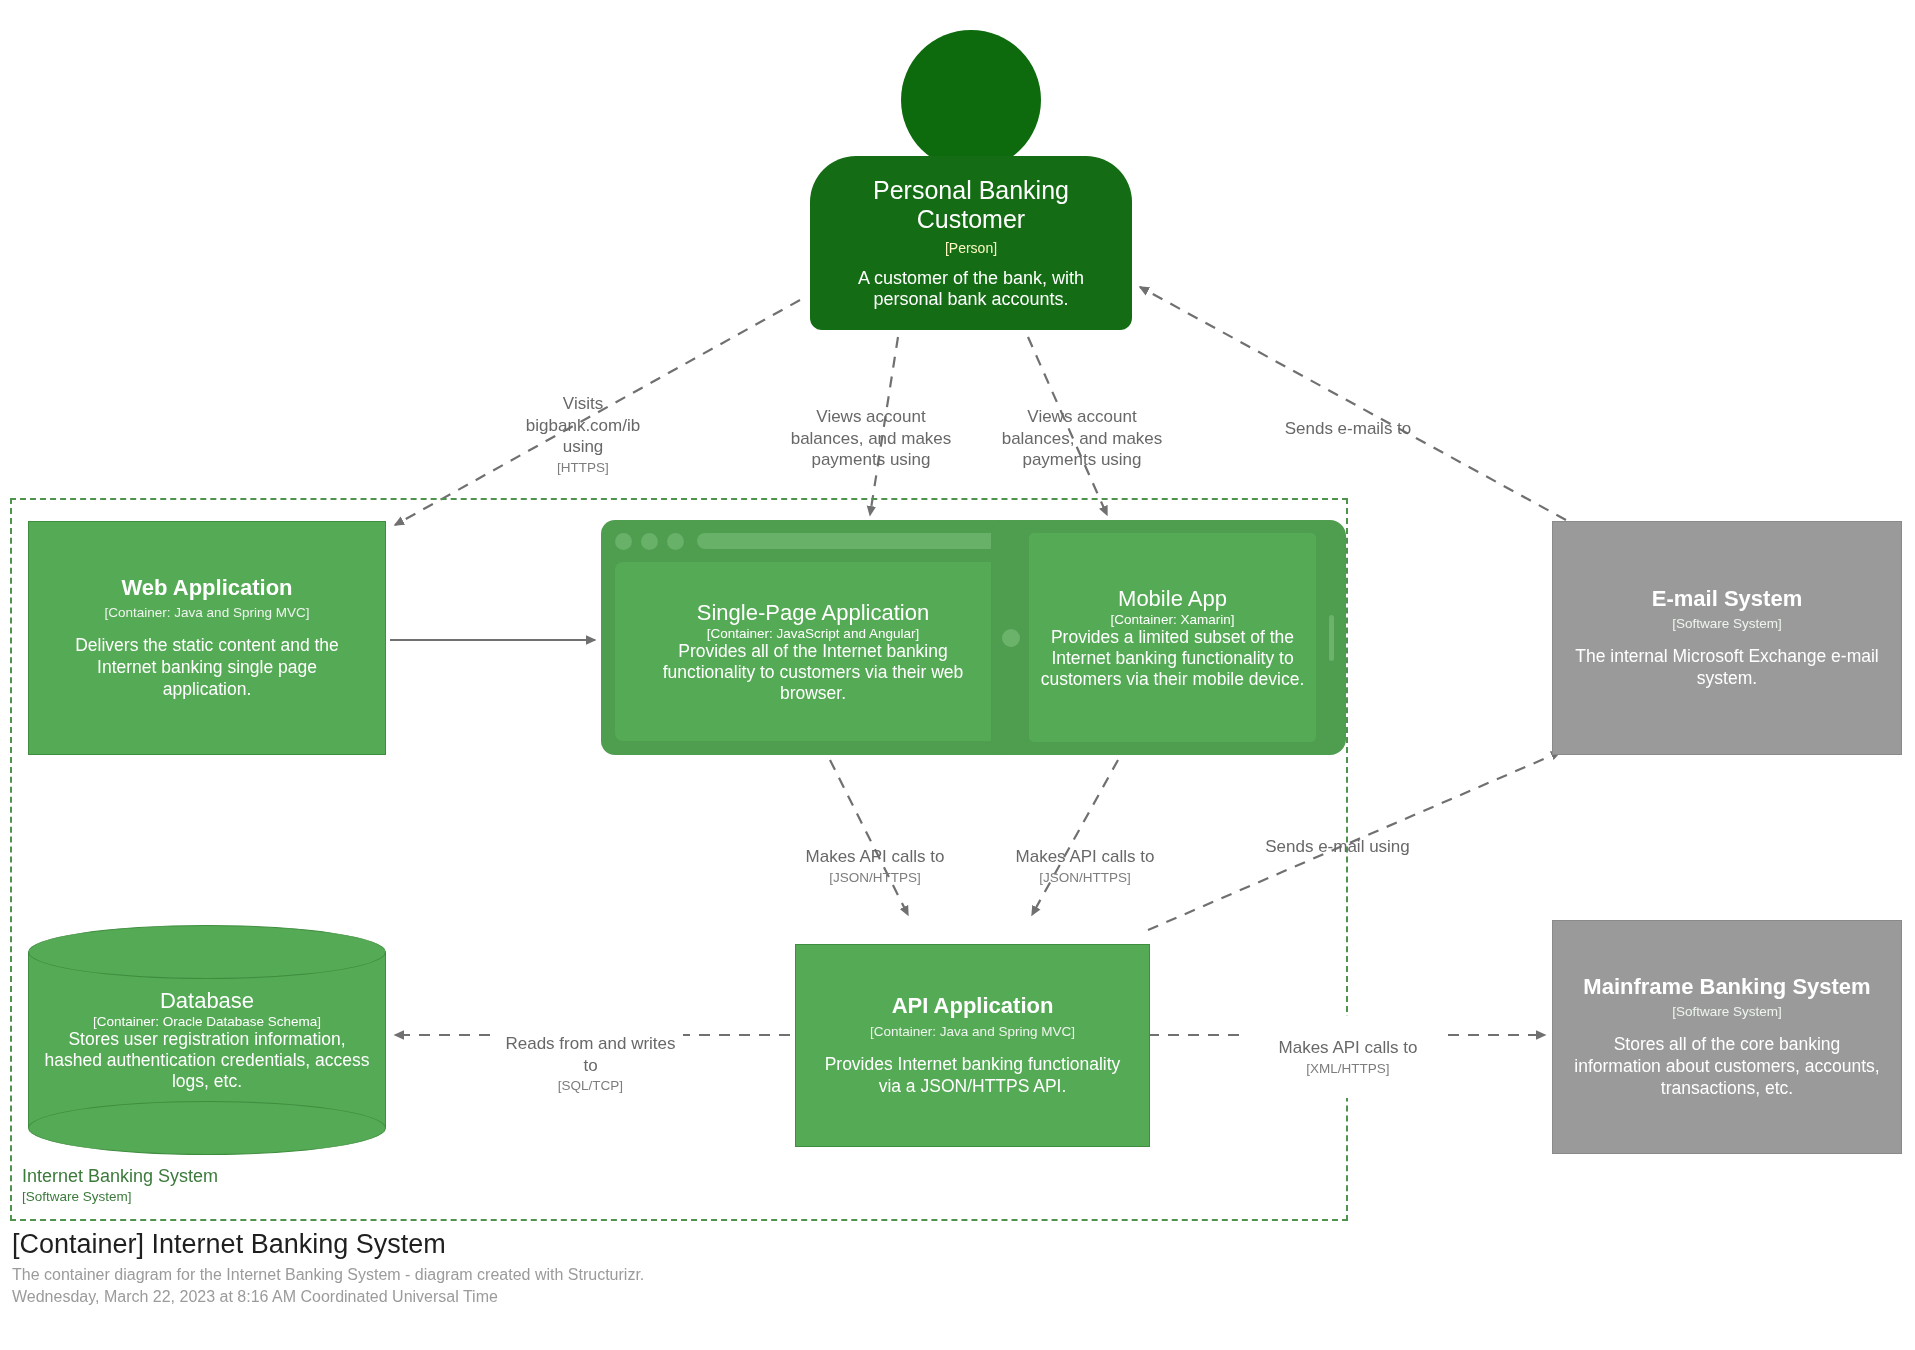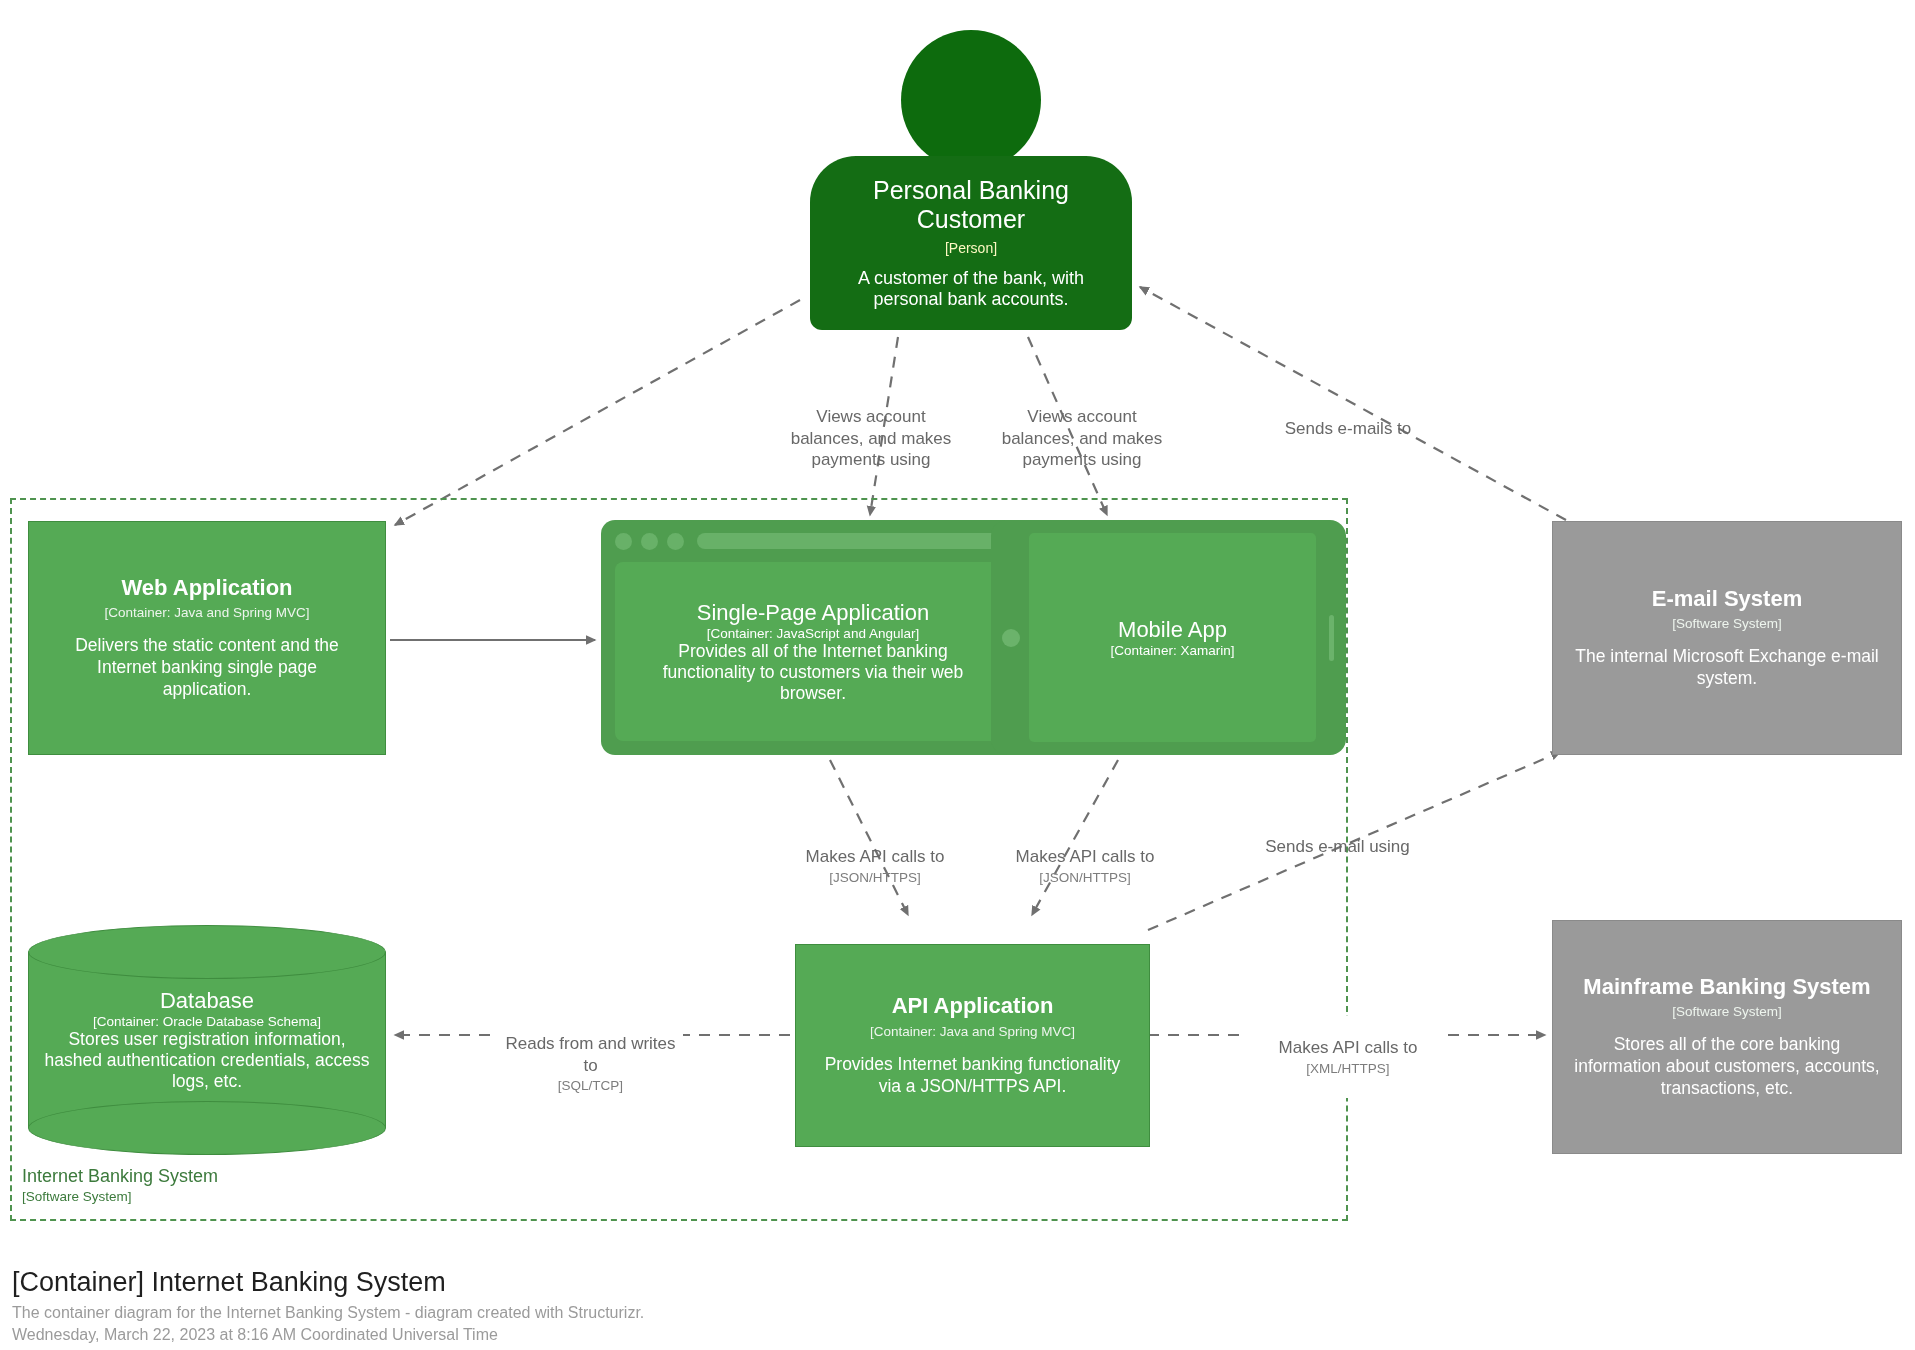--- a/index.html
+++ b/index.html
@@ -275,21 +275,21 @@
     top: 1166px;
     color: #3c7a3c;
   }
   .boundary-label .b-name { font-size: 18px; line-height: 1.15; }
   .boundary-label .b-tech { font-size: 13.5px; margin-top: 2px; }
 
   
   .footer {
     position: absolute;
     left: 12px;
-    top: 1267px;
+    top: 1229px;
     width: 1200px;
   }
   .footer .f-title {
     font-size: 27px;
     color: #1f1f1f;
     line-height: 1.15;
   }
   .footer .f-sub {
     font-size: 16px;
     color: #9b9b9b;
@@ -371,20 +371,21 @@
       <div class="n-desc t-desc-17">Provides all of the Internet banking functionality to customers via their web browser.</div>
     </div>
   </div>
 
   <div class="tablet" style="left:991px; top:520px; width:355px; height:235px;">
     <div class="tablet-btn"></div>
     <div class="tablet-speaker"></div>
     <div class="tablet-screen">
       <div class="n-name t-name-22">Mobile App</div>
       <div class="n-tech t-tech">[Container: Xamarin]</div>
+      <div class="n-desc t-desc-17">Provides a limited subset of the Internet banking functionality to customers via their mobile device.</div>
     </div>
   </div>
 
   <div class="cylinder" style="left:28px; top:925px; width:358px; height:230px;">
     <div class="cyl-body"></div>
     <div class="cyl-bottom"></div>
     <div class="cyl-top"></div>
     <div class="cyl-text">
       <div class="n-name t-name-22">Database</div>
       <div class="n-tech t-tech">[Container: Oracle Database Schema]</div>
@@ -403,20 +404,24 @@
     <div class="n-tech t-tech">[Software System]</div>
     <div class="n-desc t-desc-17">The internal Microsoft Exchange e-mail system.</div>
   </div>
 
   <div class="node box-gray" style="left:1552px; top:920px; width:350px; height:234px; padding:0 20px;">
     <div class="n-name t-name-22">Mainframe Banking System</div>
     <div class="n-tech t-tech">[Software System]</div>
     <div class="n-desc t-desc-17">Stores all of the core banking information about customers, accounts, transactions, etc.</div>
   </div>
 
+  <div class="elabel" style="left:508px; top:372px; width:150px;">
+    <span>Visits bigbank.com/ib using</span>
+    <span class="tech">[HTTPS]</span>
+  </div>
 
   <div class="elabel" style="left:786px; top:385px; width:170px;">
     <span>Views account balances, and makes payments using</span>
     <span class="tech"></span>
   </div>
 
   <div class="elabel" style="left:997px; top:385px; width:170px;">
     <span>Views account balances, and makes payments using</span>
     <span class="tech"></span>
   </div>

